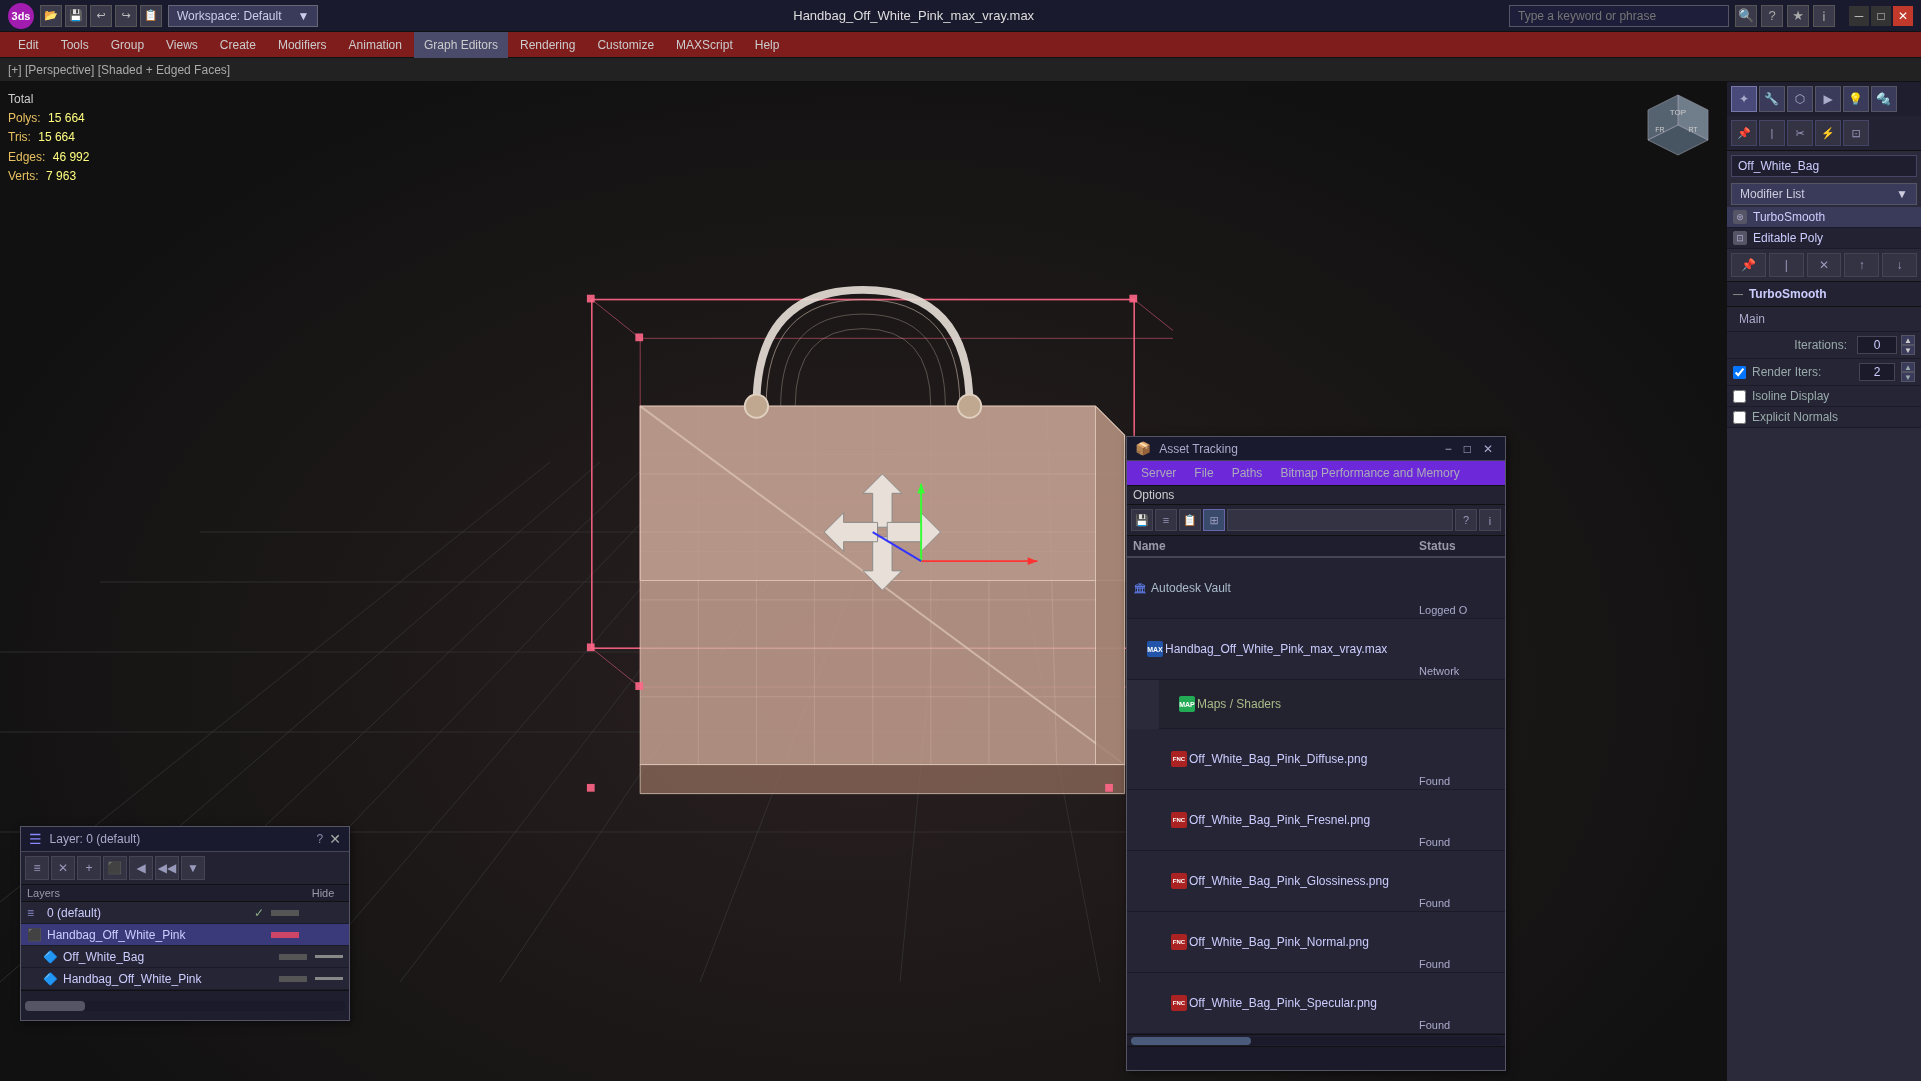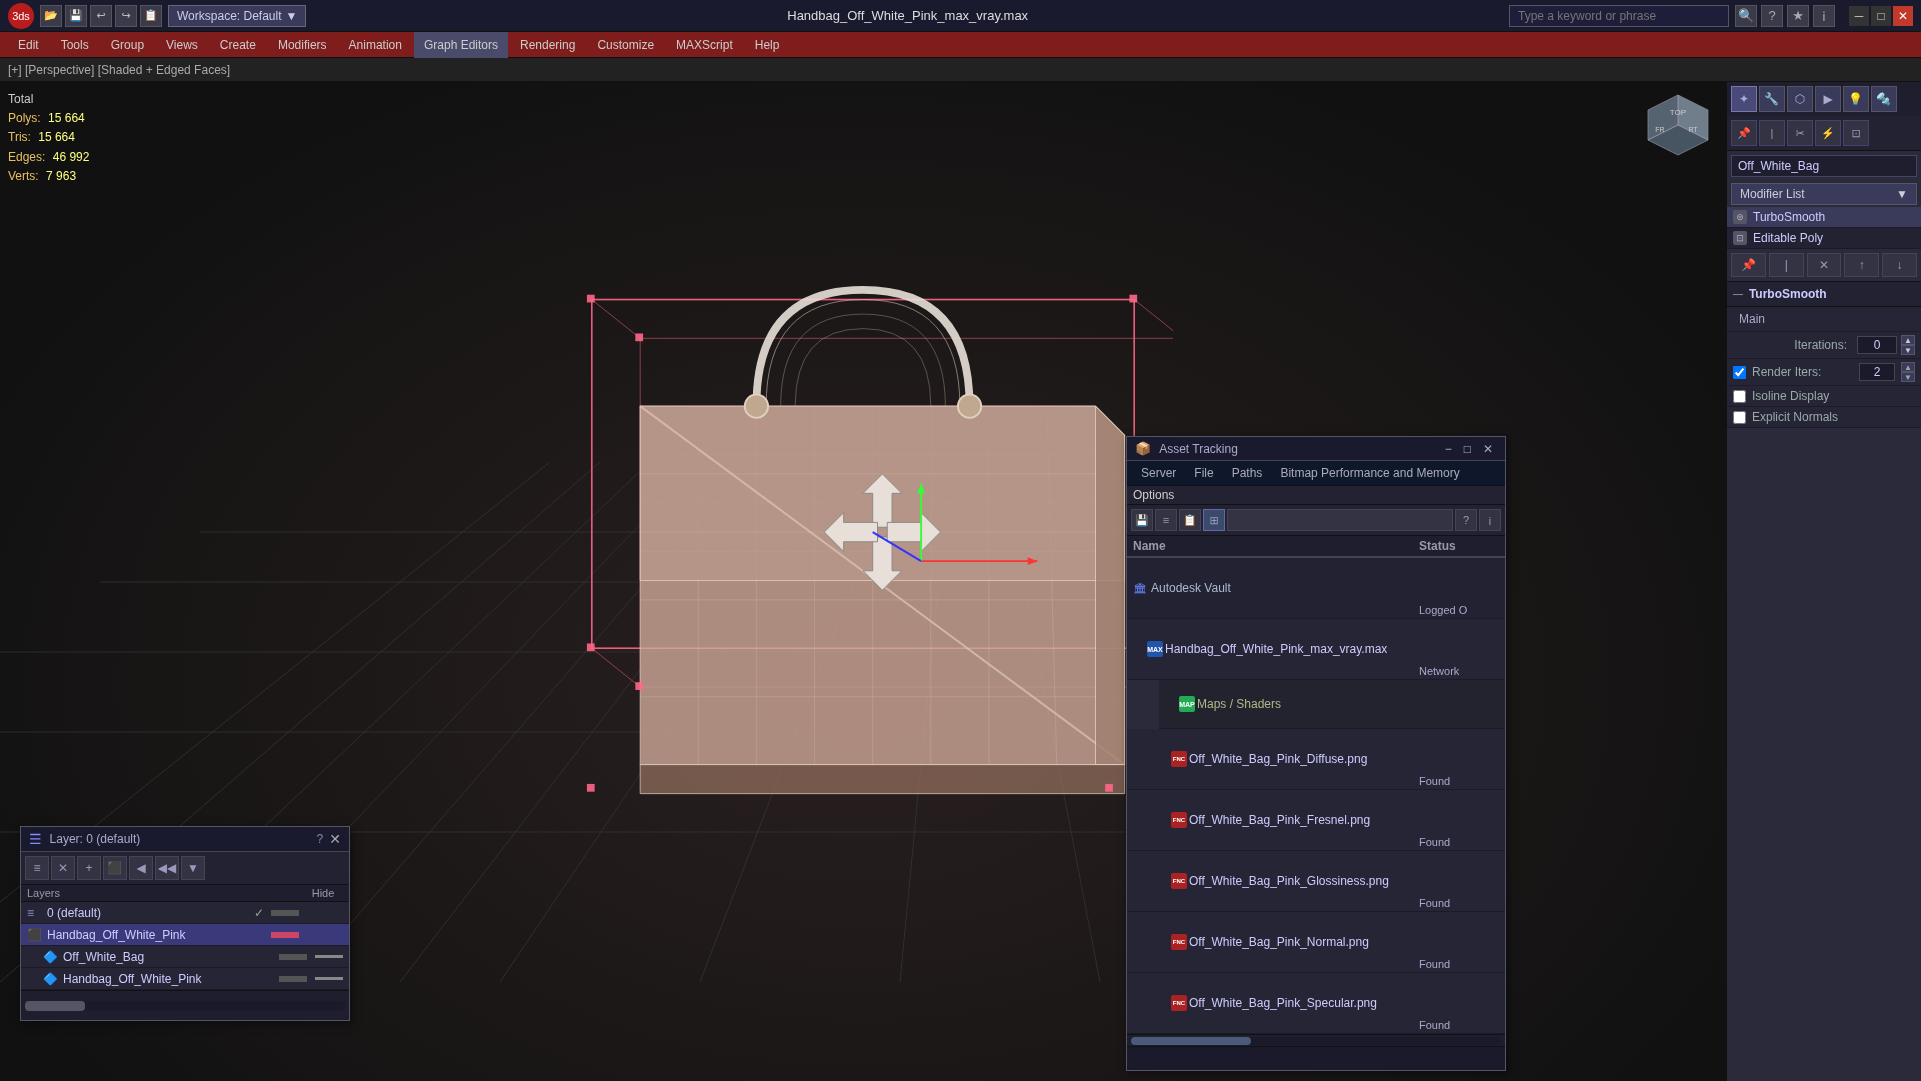--- a/index.html
+++ b/index.html
@@ -4,31 +4,31 @@
   <style>
     * { margin: 0; padding: 0; box-sizing: border-box; }
     body { width: 1921px; height: 1081px; overflow: hidden; background: #2b2b2b; font-family: 'Segoe UI', Arial, sans-serif; font-size: 12px; color: #ccc; }
 
     
     #title-bar {
       display: flex; align-items: center; background: #1a1a2e; height: 32px;
       padding: 0 8px; gap: 6px; border-bottom: 1px solid #111;
     }
     #title-bar .app-logo {
-      width: 26px; height: 26px; background: #b91c1c; border-radius: 50%;
-      display: flex; align-items: center; justify-content: center; color: #fff; font-weight: normal; font-size: 11px;
+      width: 26px; height: 26px; background: #a21caf; border-radius: 50%;
+      display: flex; align-items: center; justify-content: center; color: #fff; font-weight: bold; font-size: 11px;
     }
     #title-bar .toolbar-icons { display: flex; gap: 3px; align-items: center; }
     #title-bar .toolbar-icons span {
       width: 22px; height: 22px; background: #3a3a4a; border: 1px solid #555;
       display: inline-flex; align-items: center; justify-content: center; color: #bbb; font-size: 11px; cursor: pointer;
     }
     #title-bar .workspace-selector {
       background: #3a3a5a; border: 1px solid #667; color: #cce; padding: 2px 8px;
-      font-size: 12px; cursor: pointer; height: 22px; display: flex; align-items: center; gap: 4px;
+      font-size: 12px; cursor: pointer; height: 22px; display: flex; align-items: center; gap: 16px;
     }
     #title-bar .file-title { flex: 1; text-align: center; color: #ddd; font-size: 13px; }
     #title-bar .search-box {
       background: #1e1e3a; border: 1px solid #556; color: #aab; padding: 2px 8px;
       width: 220px; height: 22px; font-size: 12px;
     }
     #title-bar .title-actions { display: flex; gap: 4px; }
     #title-bar .title-actions span {
       width: 22px; height: 22px; display: inline-flex; align-items: center; justify-content: center;
       color: #aaa; font-size: 13px; cursor: pointer; background: #3a3a4a; border: 1px solid #555;
@@ -235,21 +235,21 @@
       width: 380px; background: #2a2a3a; border: 1px solid #556;
       box-shadow: 2px 2px 8px rgba(0,0,0,0.5);
     }
     #asset-dialog .dialog-title {
       background: #1a1a2e; padding: 4px 8px; display: flex; align-items: center;
       justify-content: space-between; color: #aac; font-size: 12px; border-bottom: 1px solid #445;
     }
     #asset-dialog .dialog-title-left { display: flex; align-items: center; gap: 8px; }
 
     #asset-menu-bar {
-      display: flex; gap: 2px; padding: 3px 6px; background: #0f172a; border-bottom: 1px solid #111;
+      display: flex; gap: 2px; padding: 3px 6px; background: #6d28d9; border-bottom: 1px solid #111;
     }
     #asset-menu-bar .am-item {
       padding: 2px 8px; color: #aab; font-size: 12px; cursor: pointer;
     }
 
     #asset-toolbar {
       display: flex; gap: 2px; padding: 4px; background: #222232; border-bottom: 1px solid #111;
     }
     #asset-toolbar span {
       width: 22px; height: 22px; background: #333344; border: 1px solid #445;

